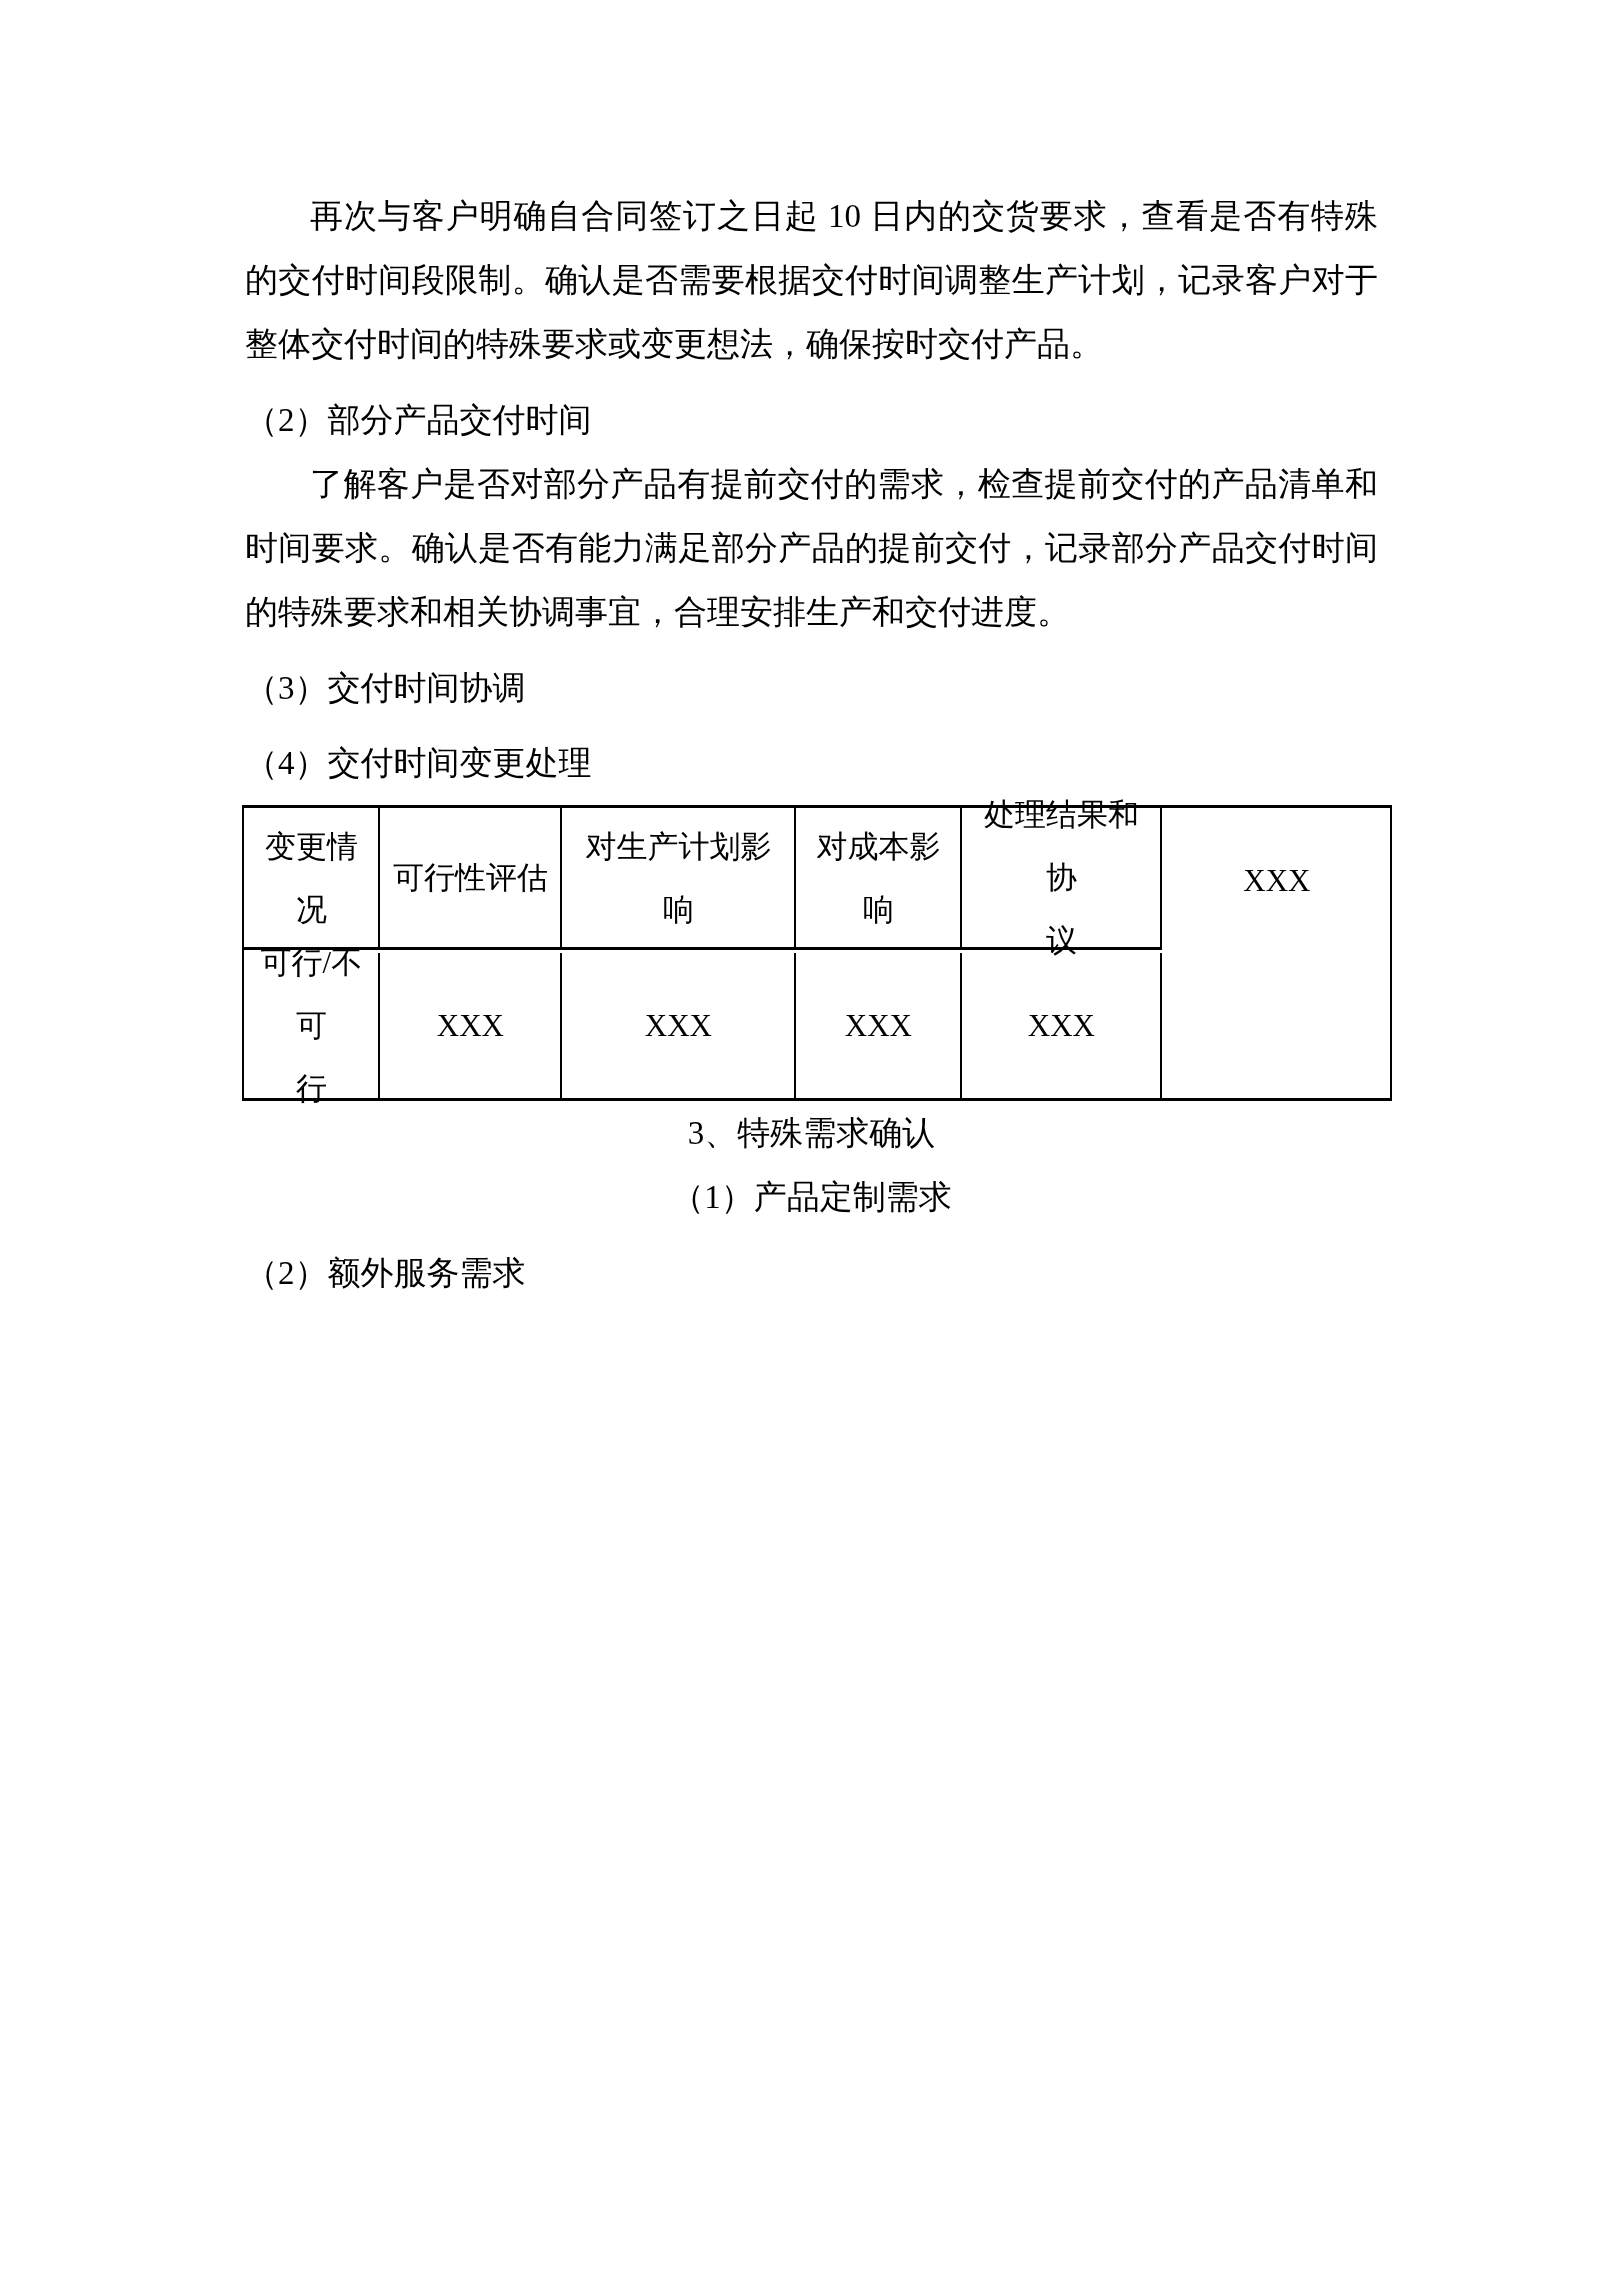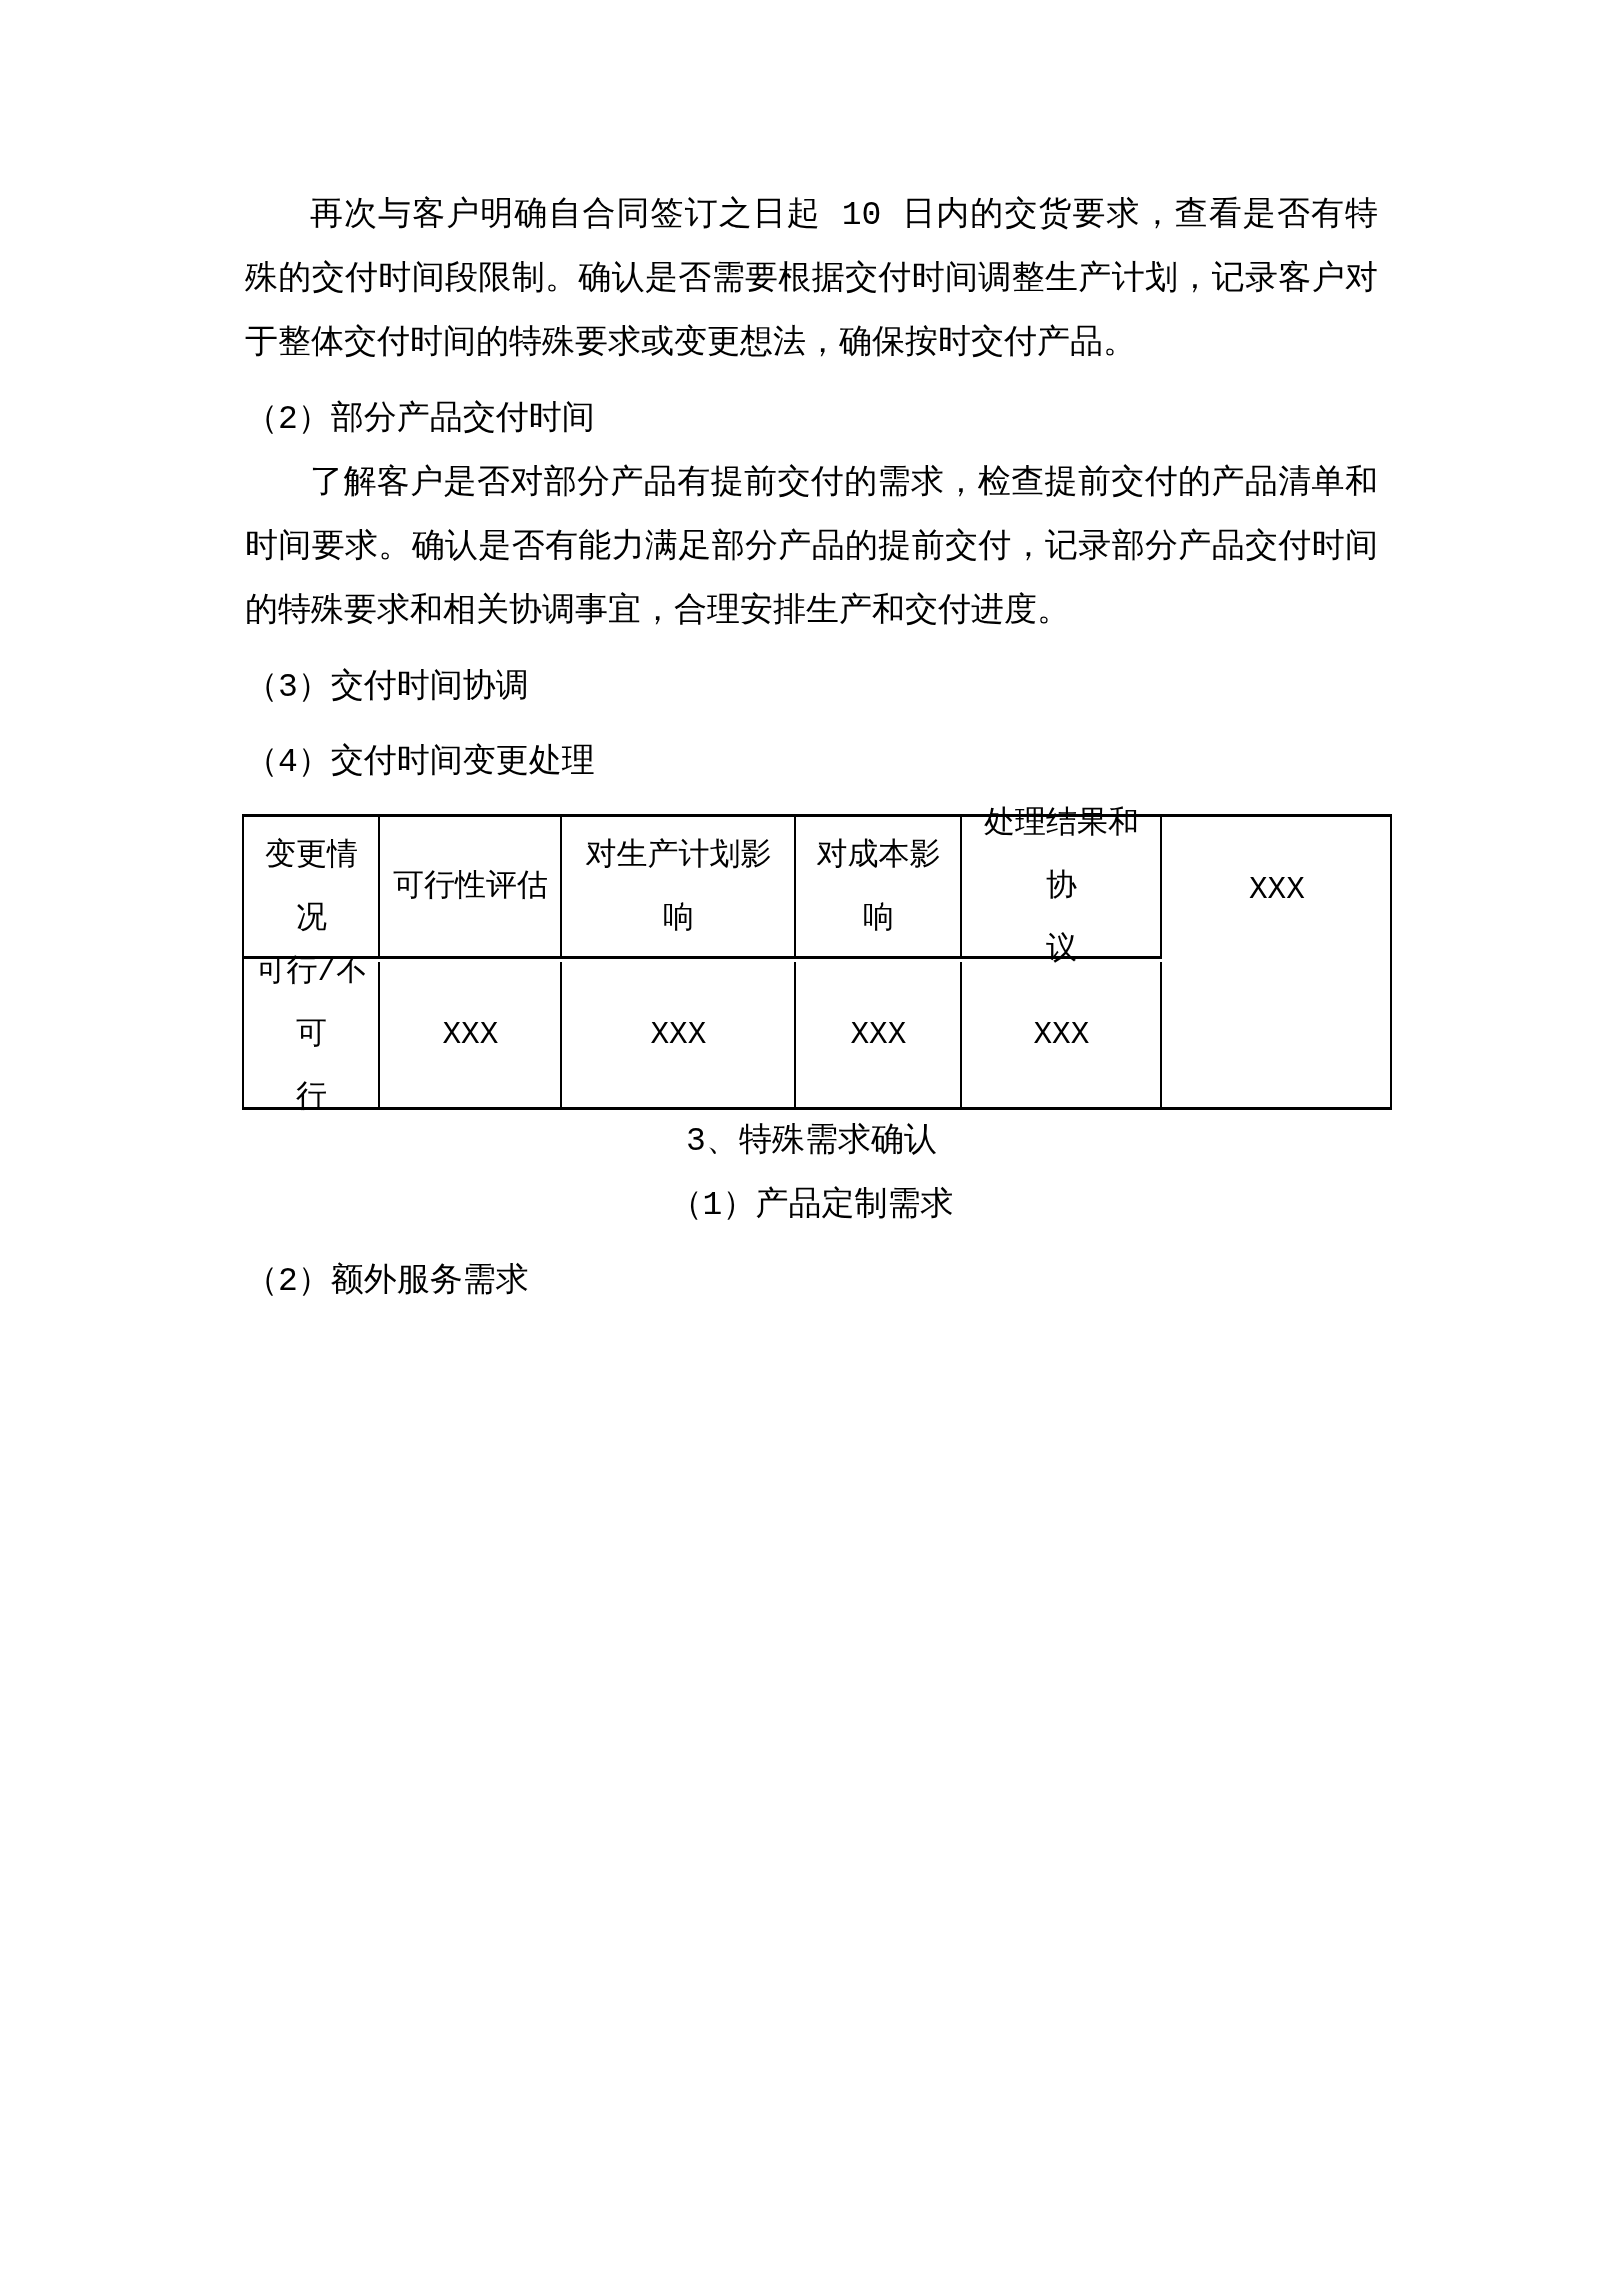--- a/index.html
+++ b/index.html
@@ -6,21 +6,21 @@
     margin: 0;
     padding: 0;
     background: #ffffff;
   }
   .page {
     position: relative;
     width: 1623px;
     height: 2295px;
     background: #ffffff;
     color: #000000;
-    font-family: Liberation Mono, monospace;
+    font-family: Liberation Serif, serif;
     overflow: hidden;
     border-radius: 19px;
   }
   .content {
     position: absolute;
     left: 245px;
     top: 184px;
     width: 1133px;
     font-size: 33px;
     line-height: 64px;
@@ -31,21 +31,21 @@
     text-align: justify;
   }
   .hd {
     margin-top: 11.8px !important;
   }
   .hd0 { margin-top: 0; text-align: center; }
   
   .dtable {
     box-sizing: border-box;
     width: 1150px;
-    margin: 19px 0 0 -2.6px;
+    margin: 10px 0 0 -2.6px;
     display: grid;
     grid-template-columns: 136px 182px 234px 166px 200px 229px;
     border-top: 3.3px solid #000;
     border-bottom: 3.3px solid #000;
     border-left: 2px solid #000;
     border-right: 2px solid #000;
   }
   .tcell {
     box-sizing: border-box;
     border-right: 2px solid #000;

